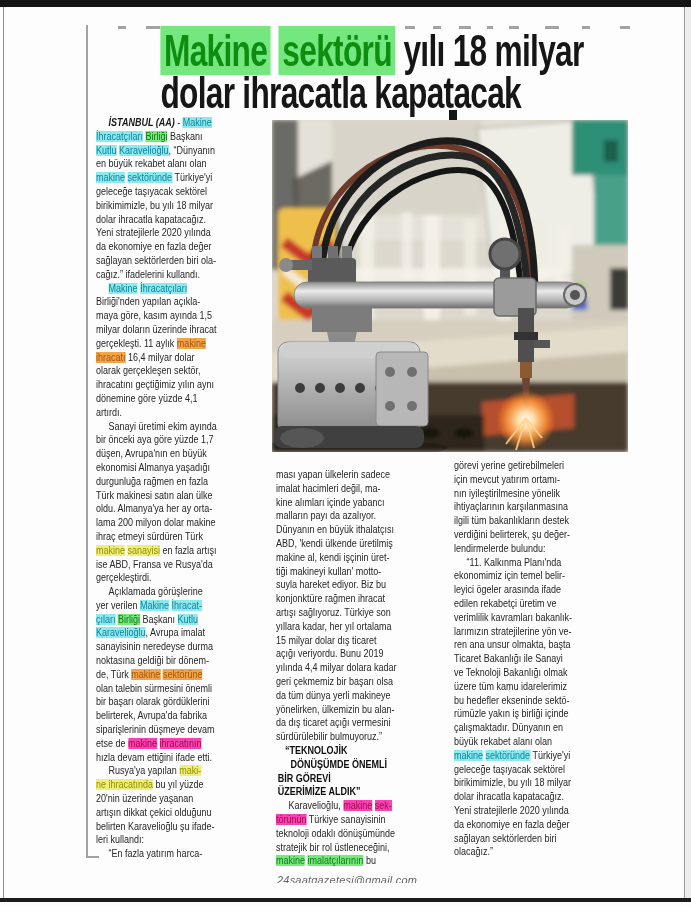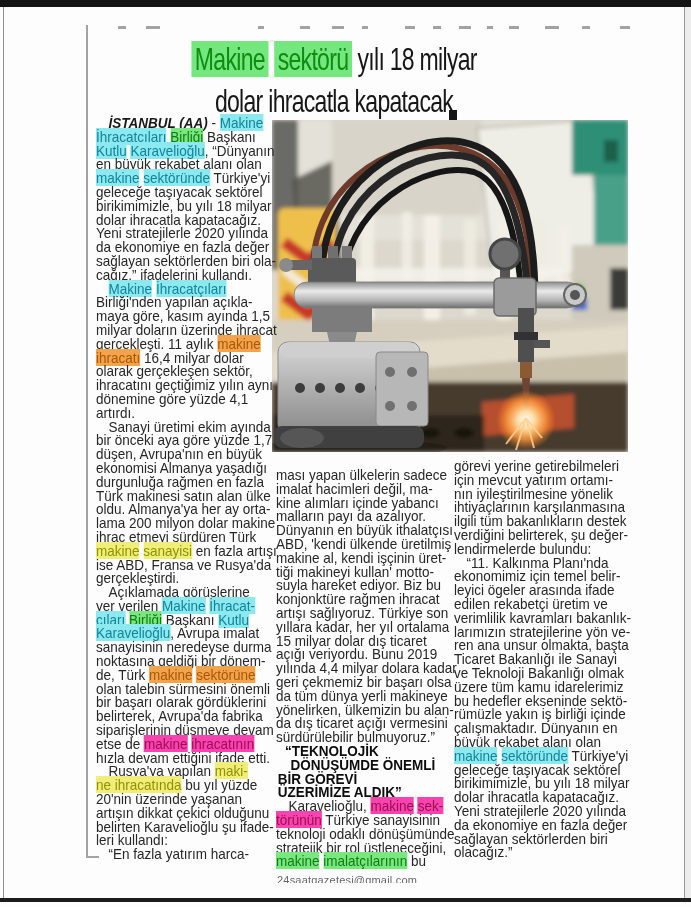--- a/index.html
+++ b/index.html
@@ -6,49 +6,49 @@
   .stage{position:relative;width:691px;height:907px;background:#fdfdfd;overflow:hidden;
          font-family:"Liberation Sans",sans-serif;}
   .bar-top{position:absolute;left:0;top:0;width:691px;height:7px;background:#141414;}
   .bar-bottom{position:absolute;left:0;top:898px;width:691px;height:4px;background:#1c1c1c;}
   .edge-left{position:absolute;left:3px;top:7px;width:1px;height:891px;background:#8f8f8f;}
   .edge-right{position:absolute;left:684px;top:7px;width:1px;height:891px;background:#9a9a9a;}
   .outer-right{position:absolute;left:685px;top:7px;width:6px;height:891px;background:#ededed;}
 
   .crop-dash{position:absolute;top:26px;height:3px;background:#4a4a4a;opacity:.5;}
 
-  .headline{position:absolute;left:92px;top:26px;width:460px;margin:12px;
-            font-size:32px;font-weight:normal;color:var(--headline_tx);letter-spacing:-1px;}
+  .headline{position:absolute;left:92px;top:26px;width:460px;margin:4px;
+            font-size:44px;font-weight:bold;color:var(--headline_tx);letter-spacing:-1px;}
   .hline{height:42px;line-height:42px;text-align:center;white-space:nowrap;
          transform:scaleX(0.72);transform-origin:50% 50%;}
   .hline .seg-tg{background:var(--tg_bg);color:var(--tg_tx);padding:0 5px;}
 
   .rule-v{position:absolute;left:86px;top:25px;width:2px;height:832px;background:#a3a3a3;}
   .rule-foot{position:absolute;left:86px;top:856px;width:13px;height:2px;background:#a3a3a3;}
   .tick{position:absolute;left:449px;top:110px;width:8px;height:10px;background:#151515;}
 
   .photo{position:absolute;left:272px;top:120px;width:356px;height:332px;overflow:hidden;background:#ddd8cd;}
 
-  .col{position:absolute;font-size:15px;color:var(--body_tx);}
+  .col{position:absolute;font-size:10px;color:var(--body_tx);}
   .col .line{height:13.8px;line-height:13.8px;white-space:nowrap;
              transform:scaleX(0.9);transform-origin:0 50%;}
   .col-left{left:96px;top:116px;width:176px;}
   .col-mid{left:276px;top:459px;width:172px;margin-top:9px;}
   .col-right{left:454px;top:459px;width:173px;}
 
   .seg-cy{background:var(--cy_bg);color:var(--cy_tx);}
   .seg-gr{background:var(--gr_bg);color:var(--gr_tx);}
   .seg-or{background:var(--or_bg);color:var(--or_tx);}
   .seg-ye{background:var(--ye_bg);color:var(--ye_tx);}
   .seg-mg{background:var(--mg_bg);color:var(--mg_tx);}
   .seg-bi{font-weight:bold;font-style:italic;color:#181818;}
   .seg-b{font-weight:bold;color:#0c0c0c;}
 
   .email-clip{position:absolute;left:277px;top:873px;width:172px;height:10px;overflow:hidden;}
-  .email-clip span{display:block;font-size:11px;line-height:14px;color:#4a4a4a;opacity:.85;letter-spacing:.2px;}
+  .email-clip span{display:block;font-size:11px;line-height:14px;color:#4a4a4a;opacity:.85;letter-spacing:.2px;font-style:italic;}
 </style>
 </head>
 <body>
 
 <div class="stage">
   <div class="bar-top"></div>
   <div class="edge-left"></div>
   <div class="edge-right"></div>
   <div class="outer-right"></div>
 

